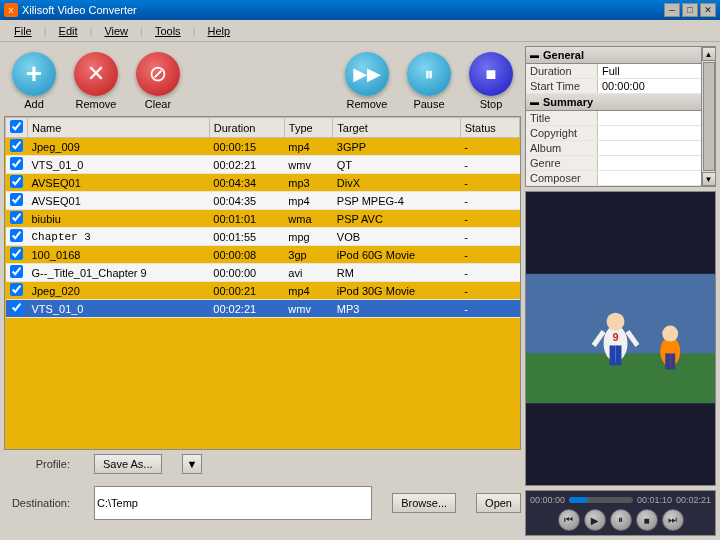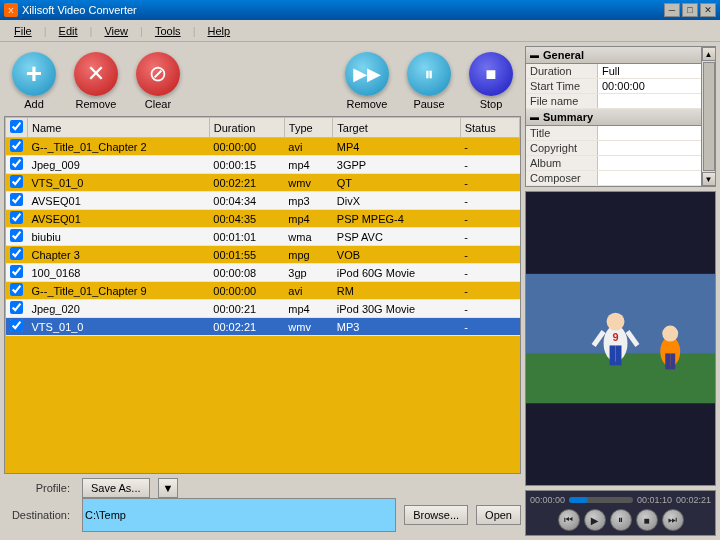--- a/index.html
+++ b/index.html
@@ -109,37 +109,37 @@
     .cb-col { width: 20px; text-align: center; }
     .name-col { max-width: 150px; }
 
     
     .bottom-controls {
       padding: 4px 0;
     }
     .control-row {
       display: flex;
       align-items: center;
-      margin-bottom: 0;
-      gap: 8px;
+      margin-bottom: 12px;
+      gap: 20px;
     }
     .control-label { width: 70px; text-align: right; padding-right: 4px; color: #333; }
     .control-select {
       flex: 1;
       height: 20px;
       border: 1px solid #888;
       background: white;
       font-size: 11px;
       padding: 0 2px;
     }
     .control-input {
       flex: 1;
       height: 16px;
       border: 1px solid #888;
-      background: #7dd3fc;
+      background: #ffffff;
       font-size: 11px;
       padding: 16px 2px;
     }
     .btn-action {
       height: 20px;
       padding: 0 8px;
       background: linear-gradient(to bottom, #f0ede8, #d4d0c8);
       border: 1px solid #888;
       cursor: pointer;
       font-size: 11px;
@@ -333,28 +333,20 @@
           <tr>
             <th class="cb-col"><input type="checkbox" checked="" style=""></th>
             <th>Name</th>
             <th>Duration</th>
             <th>Type</th>
             <th>Target</th>
             <th>Status</th>
           </tr>
         </thead>
         <tbody id="file-table-body">
-        <tr>
-      <td class="cb-col"><input type="checkbox" checked="" style=""></td>
-      <td class="name-col" style="max-width:145px;overflow:hidden;text-overflow:ellipsis;">G--_Title_01_Chapter 2</td>
-      <td>00:00:00</td>
-      <td>avi</td>
-      <td>MP4</td>
-      <td>-</td>
-    </tr>
             <tr>
       <td class="cb-col"><input type="checkbox" checked="" style=""></td>
       <td class="name-col" style="max-width:145px;overflow:hidden;text-overflow:ellipsis;">Jpeg_009</td>
       <td>00:00:15</td>
       <td>mp4</td>
       <td>3GPP</td>
       <td>-</td>
     </tr>
             <tr>
       <td class="cb-col"><input type="checkbox" checked="" style=""></td>
@@ -383,21 +375,21 @@
             <tr>
       <td class="cb-col"><input type="checkbox" checked="" style=""></td>
       <td class="name-col" style="max-width:145px;overflow:hidden;text-overflow:ellipsis;">biubiu</td>
       <td>00:01:01</td>
       <td>wma</td>
       <td>PSP AVC</td>
       <td>-</td>
     </tr>
             <tr>
       <td class="cb-col"><input type="checkbox" checked="" style=""></td>
-      <td class="name-col" style="max-width:145px;overflow:hidden;text-overflow:ellipsis;">Chapter 3</td>
+      <td class="name-col" style="max-width:145px;overflow:hidden;text-overflow:ellipsis;font-family:Liberation Mono, monospace;">Chapter 3</td>
       <td>00:01:55</td>
       <td>mpg</td>
       <td>VOB</td>
       <td>-</td>
     </tr>
             <tr>
       <td class="cb-col"><input type="checkbox" checked="" style=""></td>
       <td class="name-col" style="max-width:145px;overflow:hidden;text-overflow:ellipsis;">100_0168</td>
       <td>00:00:08</td>
       <td>3gp</td>
@@ -456,38 +448,38 @@
           <span>General</span>
         </div>
         <div class="prop-row">
           <div class="prop-key">Duration</div>
           <div class="prop-value">Full</div>
         </div>
         <div class="prop-row">
           <div class="prop-key">Start Time</div>
           <div class="prop-value">00:00:00</div>
         </div>
-        <div class="prop-row">
-          <div class="prop-key">File name</div>
-          <div class="prop-value"></div>
-        </div>
         <div class="prop-section-header">
           <span class="prop-expand">▬</span>
           <span>Summary</span>
         </div>
         <div class="prop-row">
           <div class="prop-key">Title</div>
           <div class="prop-value"></div>
         </div>
         <div class="prop-row">
           <div class="prop-key">Copyright</div>
           <div class="prop-value"></div>
         </div>
         <div class="prop-row">
           <div class="prop-key">Album</div>
+          <div class="prop-value"></div>
+        </div>
+        <div class="prop-row">
+          <div class="prop-key">Genre</div>
           <div class="prop-value"></div>
         </div>
         <div class="prop-row">
           <div class="prop-key">Composer</div>
           <div class="prop-value"></div>
         </div>
       </div>
       <div class="vert-scroll">
         <div class="scroll-arrow">▲</div>
         <div class="scroll-thumb"></div>

